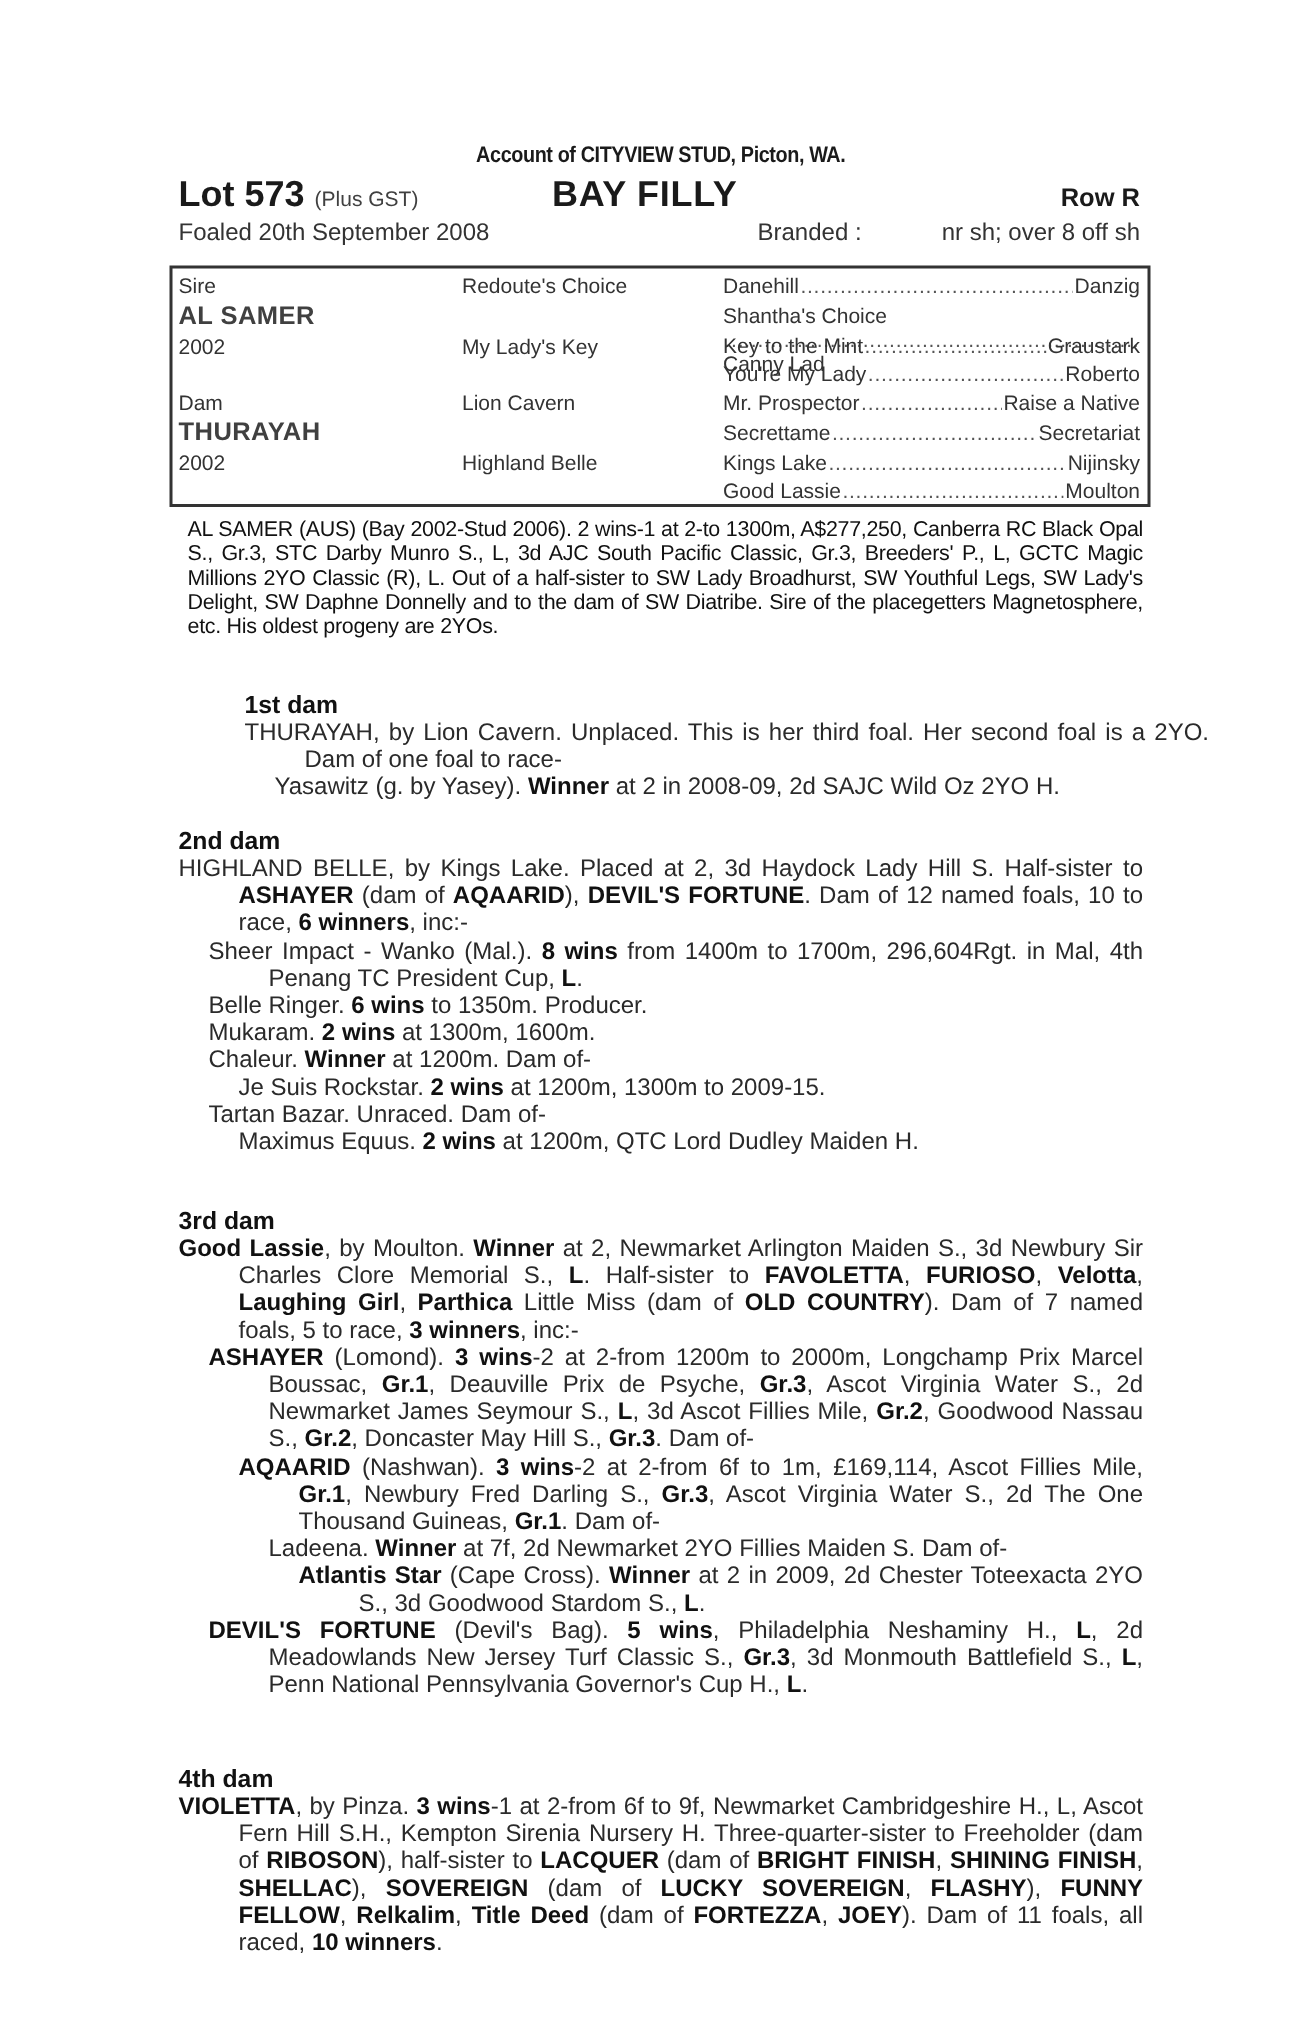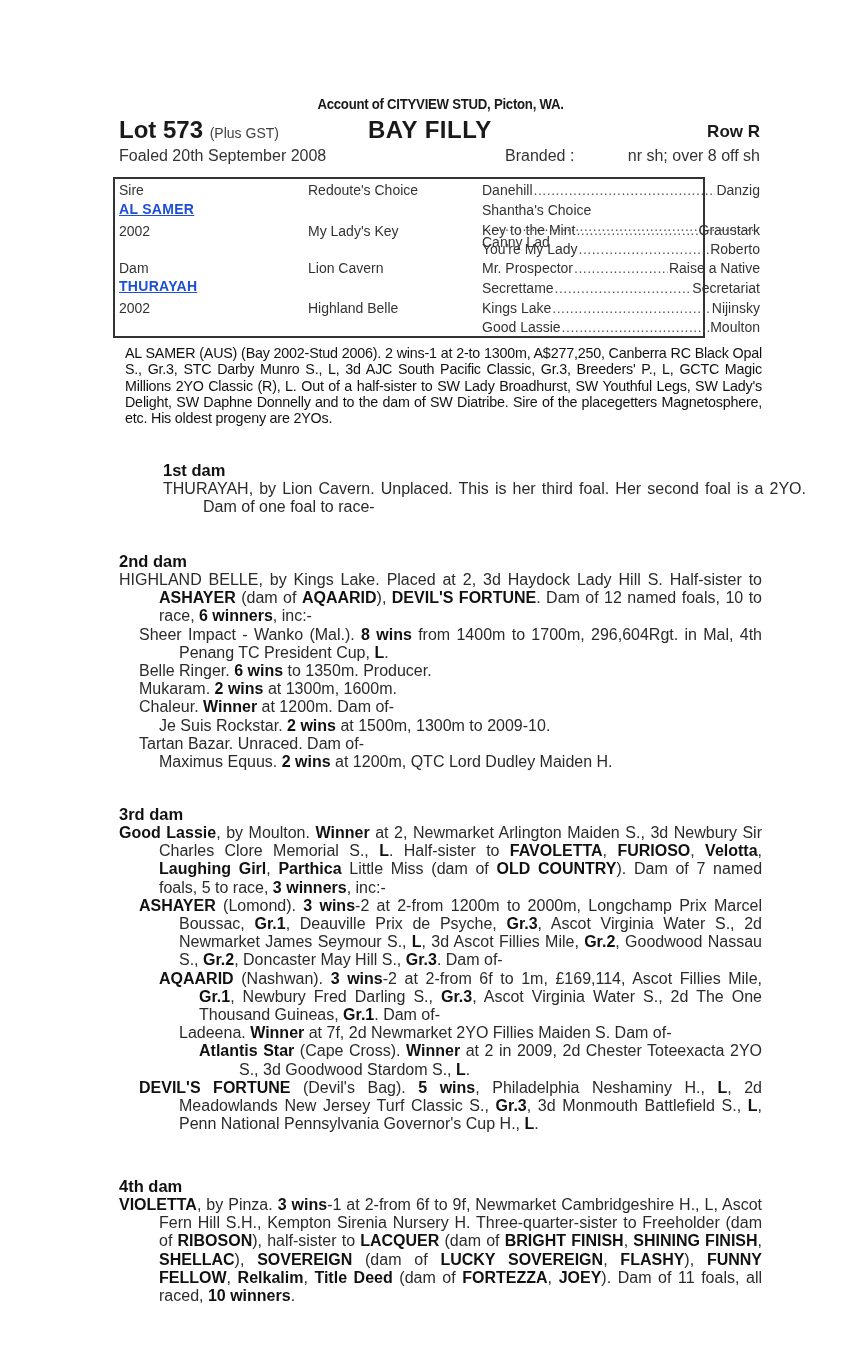--- a/index.html
+++ b/index.html
@@ -8,23 +8,23 @@
     .account { position: absolute; top: 95px; left: 0; width: 643px; text-align: center; font-family: "Liberation Sans", sans-serif; font-weight: bold; font-size: 15px; letter-spacing: -0.3px; transform: scaleX(0.88); transform-origin: center; }
     .lotline { position: absolute; top: 116px; left: 0; width: 643px; height: 30px; }
     .lot { position: absolute; left: 0; top: 0; font-weight: bold; font-size: 24px; }
     .lot .gst { font-weight: normal; font-size: 14px; color: #404040; }
     .colour { position: absolute; left: 249px; top: 0; font-weight: bold; font-size: 24px; letter-spacing: 0.5px; }
     .row { position: absolute; right: 2px; top: 6px; font-weight: bold; font-size: 17px; }
     .foaled-line { position: absolute; top: 147px; left: 0; width: 643px; font-size: 16px; color: #333; }
     .foaled-line .branded { position: absolute; left: 386px; top: 0; }
     .foaled-line .brand-val { position: absolute; right: 2px; top: 0; }
 
-    .ped { position: absolute; top: 177px; left: -6px; width: 592px; height: 161px; border: 2px solid #333; box-sizing: border-box; font-size: 14px; color: #333; }
+    .ped { position: absolute; top: 177px; left: -6px; width: 654px; height: 161px; border: 2px solid #333; box-sizing: border-box; font-size: 14px; color: #333; }
     .ped .c { position: absolute; white-space: nowrap; }
-    .ped .big { font-weight: bold; font-size: 14px; color: #1d4ed8; letter-spacing: 0.3px; text-decoration: underline; }
+    .ped .big { font-weight: bold; font-size: 17px; color: #404040; letter-spacing: 0.3px; }
     .ped .g3 { position: absolute; left: 367px; width: 278px; display: flex; justify-content: space-between; font-size: 14px; }
     .ped .g3 .dots { flex: 1; overflow: hidden; white-space: nowrap; color: #555; margin: 0 1px; }
     .ped .g3 .dots::after { content: "................................................................................................................"; letter-spacing: 0.5px; }
 
     .summary { position: absolute; top: 345px; left: 6px; width: 637px; font-weight: normal; font-size: 14.3px; line-height: 16.3px; text-align: justify; letter-spacing: -0.2px; color: #111; }
 
     .section { position: absolute; left: 0; width: 643px; font-size: 16px; line-height: 18.2px; color: #2a2a2a; }
     .section h3 { margin: 0; font-size: 16.5px; font-weight: bold; color: #111; line-height: 20px; }
     .section p { margin: 0; text-align: justify; }
     .section b { color: #111; }
@@ -108,30 +108,31 @@
         <span class="dots"></span>
         <span>Moulton</span>
       </div>
   </div>
 
   <div class="summary">AL SAMER (AUS) (Bay 2002-Stud 2006). 2 wins-1 at 2-to 1300m, A$277,250, Canberra RC Black Opal S., Gr.3, STC Darby Munro S., L, 3d AJC South Pacific Classic, Gr.3, Breeders' P., L, GCTC Magic Millions 2YO Classic (R), L. Out of a half-sister to SW Lady Broadhurst, SW Youthful Legs, SW Lady's Delight, SW Daphne Donnelly and to the dam of SW Diatribe. Sire of the placegetters Magnetosphere, etc. His oldest progeny are 2YOs.</div>
 
   <div class="section" style="top:460px;margin-left:44px;">
     <h3>1st dam</h3>
     <p class="ind0">THURAYAH, by Lion Cavern. Unplaced. This is her third foal. Her second foal is a 2YO. Dam of one foal to race-</p>
+    <p class="ind1s"><span>Yasawitz (g. by Yasey). </span><b>Winner</b><span> at 2 in 2008-09, 2d SAJC Wild Oz 2YO H.</span></p>
   </div>
 
   <div class="section" style="top:551px;">
     <h3>2nd dam</h3>
     <p class="ind0"><span>HIGHLAND BELLE, by Kings Lake. Placed at 2, 3d Haydock Lady Hill S. Half-sister to </span><b>ASHAYER</b><span> (dam of </span><b>AQAARID</b><span>), </span><b>DEVIL'S FORTUNE</b><span>. Dam of 12 named foals, 10 to race, </span><b>6 winners</b><span>, inc:-</span></p>
     <p class="ind1"><span>Sheer Impact - Wanko (Mal.). </span><b>8 wins</b><span> from 1400m to 1700m, 296,604Rgt. in Mal, 4th Penang TC President Cup, </span><b>L</b><span>.</span></p>
     <p class="ind1s"><span>Belle Ringer. </span><b>6 wins</b><span> to 1350m. Producer.</span></p>
     <p class="ind1s"><span>Mukaram. </span><b>2 wins</b><span> at 1300m, 1600m.</span></p>
     <p class="ind1s"><span>Chaleur. </span><b>Winner</b><span> at 1200m. Dam of-</span></p>
-    <p class="ind2s"><span>Je Suis Rockstar. </span><b>2 wins</b><span> at 1500m, 1300m to 2009-10.</span></p>
+    <p class="ind2s"><span>Je Suis Rockstar. </span><b>2 wins</b><span> at 1200m, 1300m to 2009-15.</span></p>
     <p class="ind1s"><span>Tartan Bazar. Unraced. Dam of-</span></p>
     <p class="ind2s"><span>Maximus Equus. </span><b>2 wins</b><span> at 1200m, QTC Lord Dudley Maiden H.</span></p>
   </div>
 
   <div class="section" style="top:804px;">
     <h3>3rd dam</h3>
     <p class="ind0"><b>Good Lassie</b><span>, by Moulton. </span><b>Winner</b><span> at 2, Newmarket Arlington Maiden S., 3d Newbury Sir Charles Clore Memorial S., </span><b>L</b><span>. Half-sister to </span><b>FAVOLETTA</b><span>, </span><b>FURIOSO</b><span>, </span><b>Velotta</b><span>, </span><b>Laughing Girl</b><span>, </span><b>Parthica</b><span> Little Miss (dam of </span><b>OLD COUNTRY</b><span>). Dam of 7 named foals, 5 to race, </span><b>3 winners</b><span>, inc:-</span></p>
     <p class="ind1"><b>ASHAYER</b><span> (Lomond). </span><b>3 wins</b><span>-2 at 2-from 1200m to 2000m, Longchamp Prix Marcel Boussac, </span><b>Gr.1</b><span>, Deauville Prix de Psyche, </span><b>Gr.3</b><span>, Ascot Virginia Water S., 2d Newmarket James Seymour S., </span><b>L</b><span>, 3d Ascot Fillies Mile, </span><b>Gr.2</b><span>, Goodwood Nassau S., </span><b>Gr.2</b><span>, Doncaster May Hill S., </span><b>Gr.3</b><span>. Dam of-</span></p>
     <p class="ind2"><b>AQAARID</b><span> (Nashwan). </span><b>3 wins</b><span>-2 at 2-from 6f to 1m, £169,114, Ascot Fillies Mile, </span><b>Gr.1</b><span>, Newbury Fred Darling S., </span><b>Gr.3</b><span>, Ascot Virginia Water S., 2d The One Thousand Guineas, </span><b>Gr.1</b><span>. Dam of-</span></p>
     <p class="ind3"><span>Ladeena. </span><b>Winner</b><span> at 7f, 2d Newmarket 2YO Fillies Maiden S. Dam of-</span></p>

